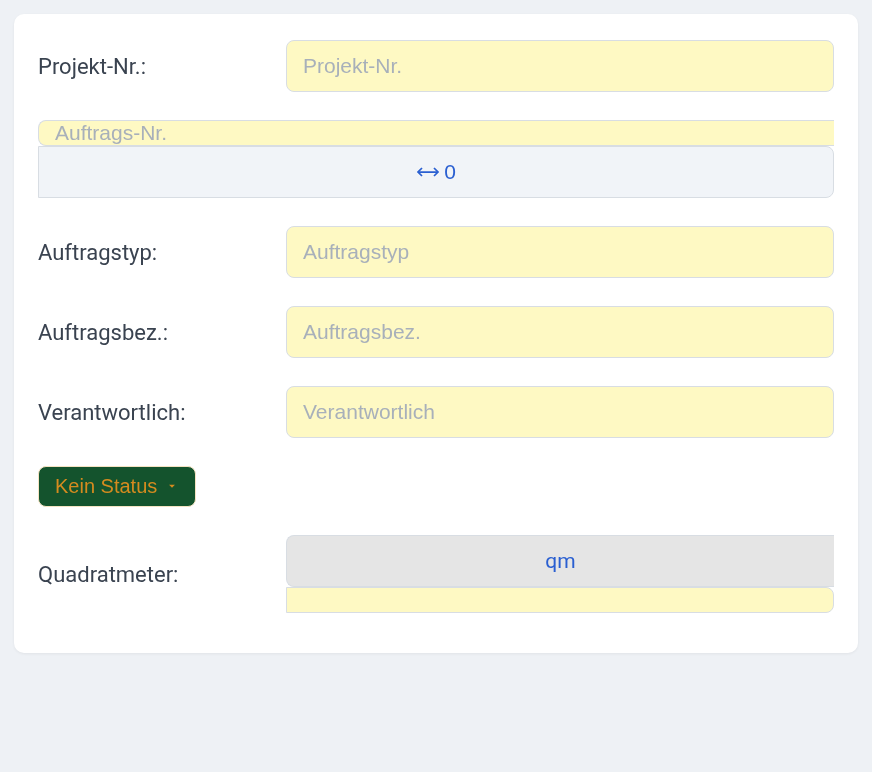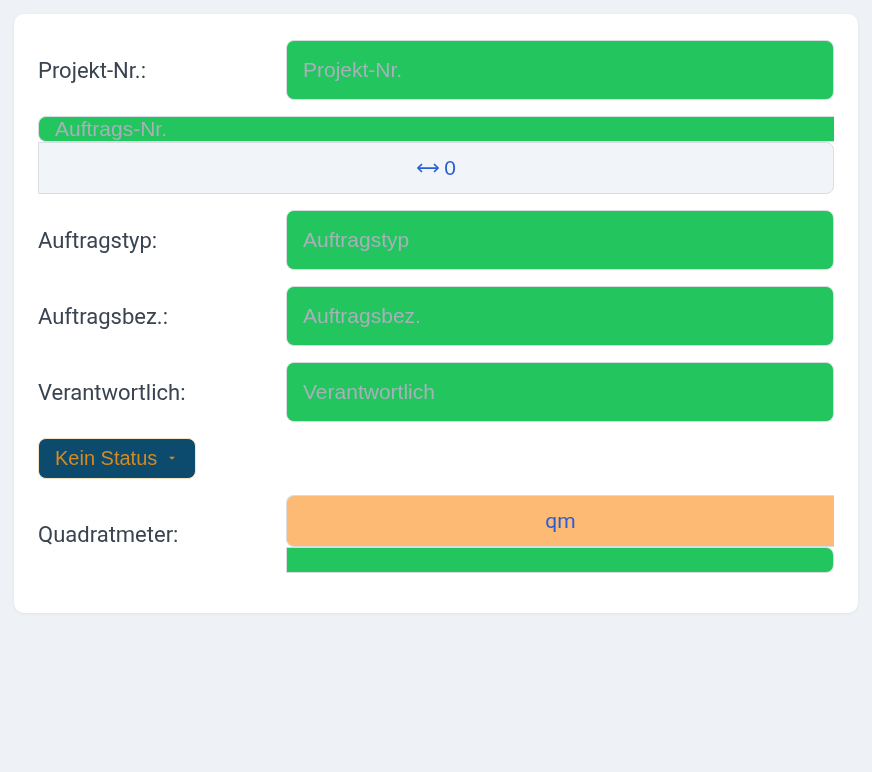--- a/index.html
+++ b/index.html
@@ -33,45 +33,45 @@
       font-size: 26px;
       font-weight: 700;
       color: #ffffff;
     }
     .card-body {
       padding: 26px 24px 30px 24px;
     }
     .form-row {
       display: flex;
       align-items: center;
-      margin-bottom: 16px;
+      margin-bottom: 28px;
     }
     .form-row:last-child {
       margin-bottom: 10px;
     }
     .form-label {
       width: 248px;
       flex-shrink: 0;
       font-size: 22px;
       color: #3a4350;
       font-weight: 400;
     }
     .form-control-wrap {
       flex: 1;
       display: flex;
     }
     .input-field {
       flex: 1;
-      height: 60px;
+      height: 52px;
       border: 1px solid #d8dde3;
       border-radius: 8px;
       padding: 0 16px;
       font-size: 21px;
       color: #3a4350;
-      background: #22c55e;
+      background: #fef9c3;
     }
     .input-field::placeholder {
       color: #a8b0ba;
     }
     .input-group {
       display: flex;
       width: 100%;
       flex-direction: column;
     }
     .input-group .input-field {
@@ -97,37 +97,37 @@
     .input-addon-left {
       display: flex;
       align-items: center;
       justify-content: center;
       min-width: 118px;
       height: 52px;
       border: 1px solid #d8dde3;
       border-top-left-radius: 8px;
       border-bottom-left-radius: 8px;
       border-right: none;
-      background: #fdba74;
+      background: #e5e5e5;
       color: #2a5fd1;
       font-size: 21px;
       font-weight: 400;
     }
     .input-group .input-field.addon-after-left {
       border-top-left-radius: 0;
       border-bottom-left-radius: 0;
       border-top-right-radius: 8px;
       border-bottom-right-radius: 8px;
       border-right: 1px solid #d8dde3;
     }
     .status-dropdown {
       display: inline-flex;
       align-items: center;
       gap: 8px;
-      background: #0c4a6e;
+      background: #14532d;
       color: #d58b1f;
       border: 1px solid #f5e3c2;
       border-radius: 8px;
       padding: 8px 16px;
       font-size: 20px;
       cursor: pointer;
       font-weight: 400;
     }
     .status-dropdown svg {
       width: 14px;

